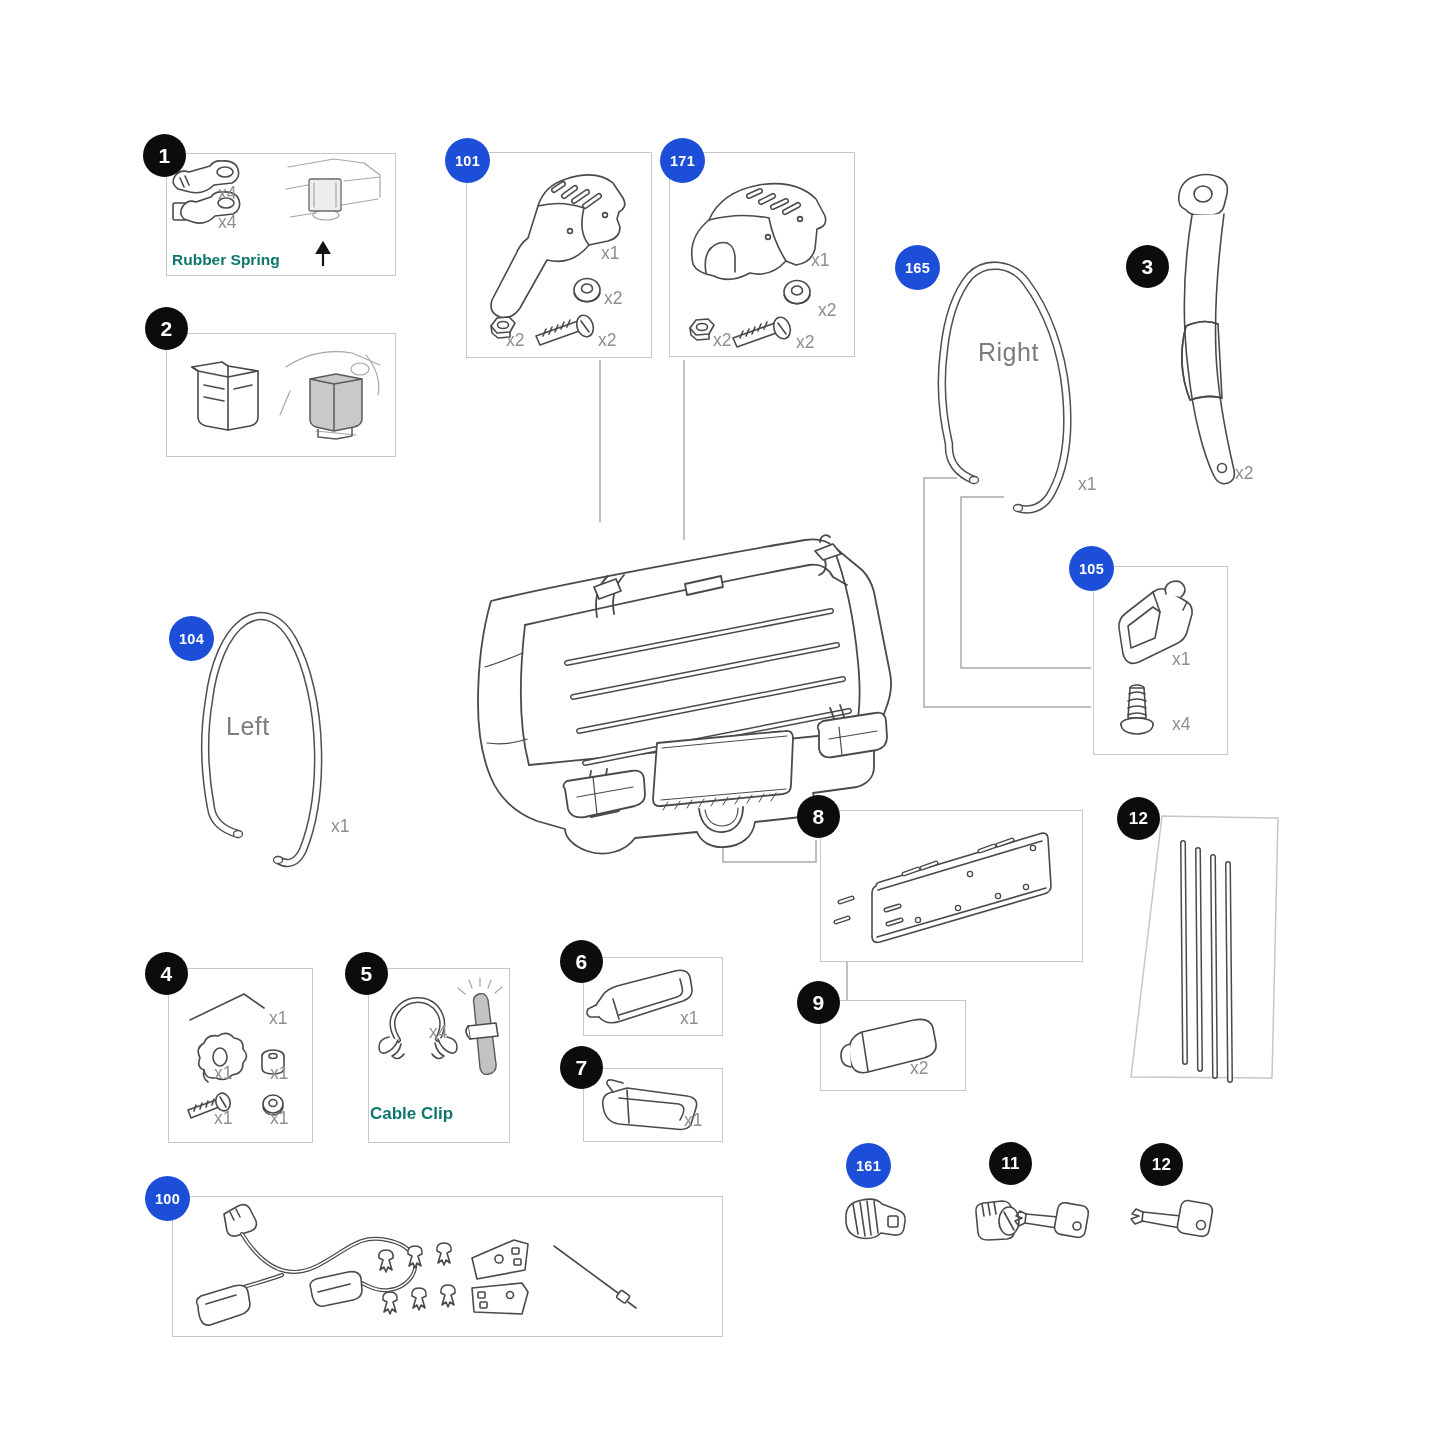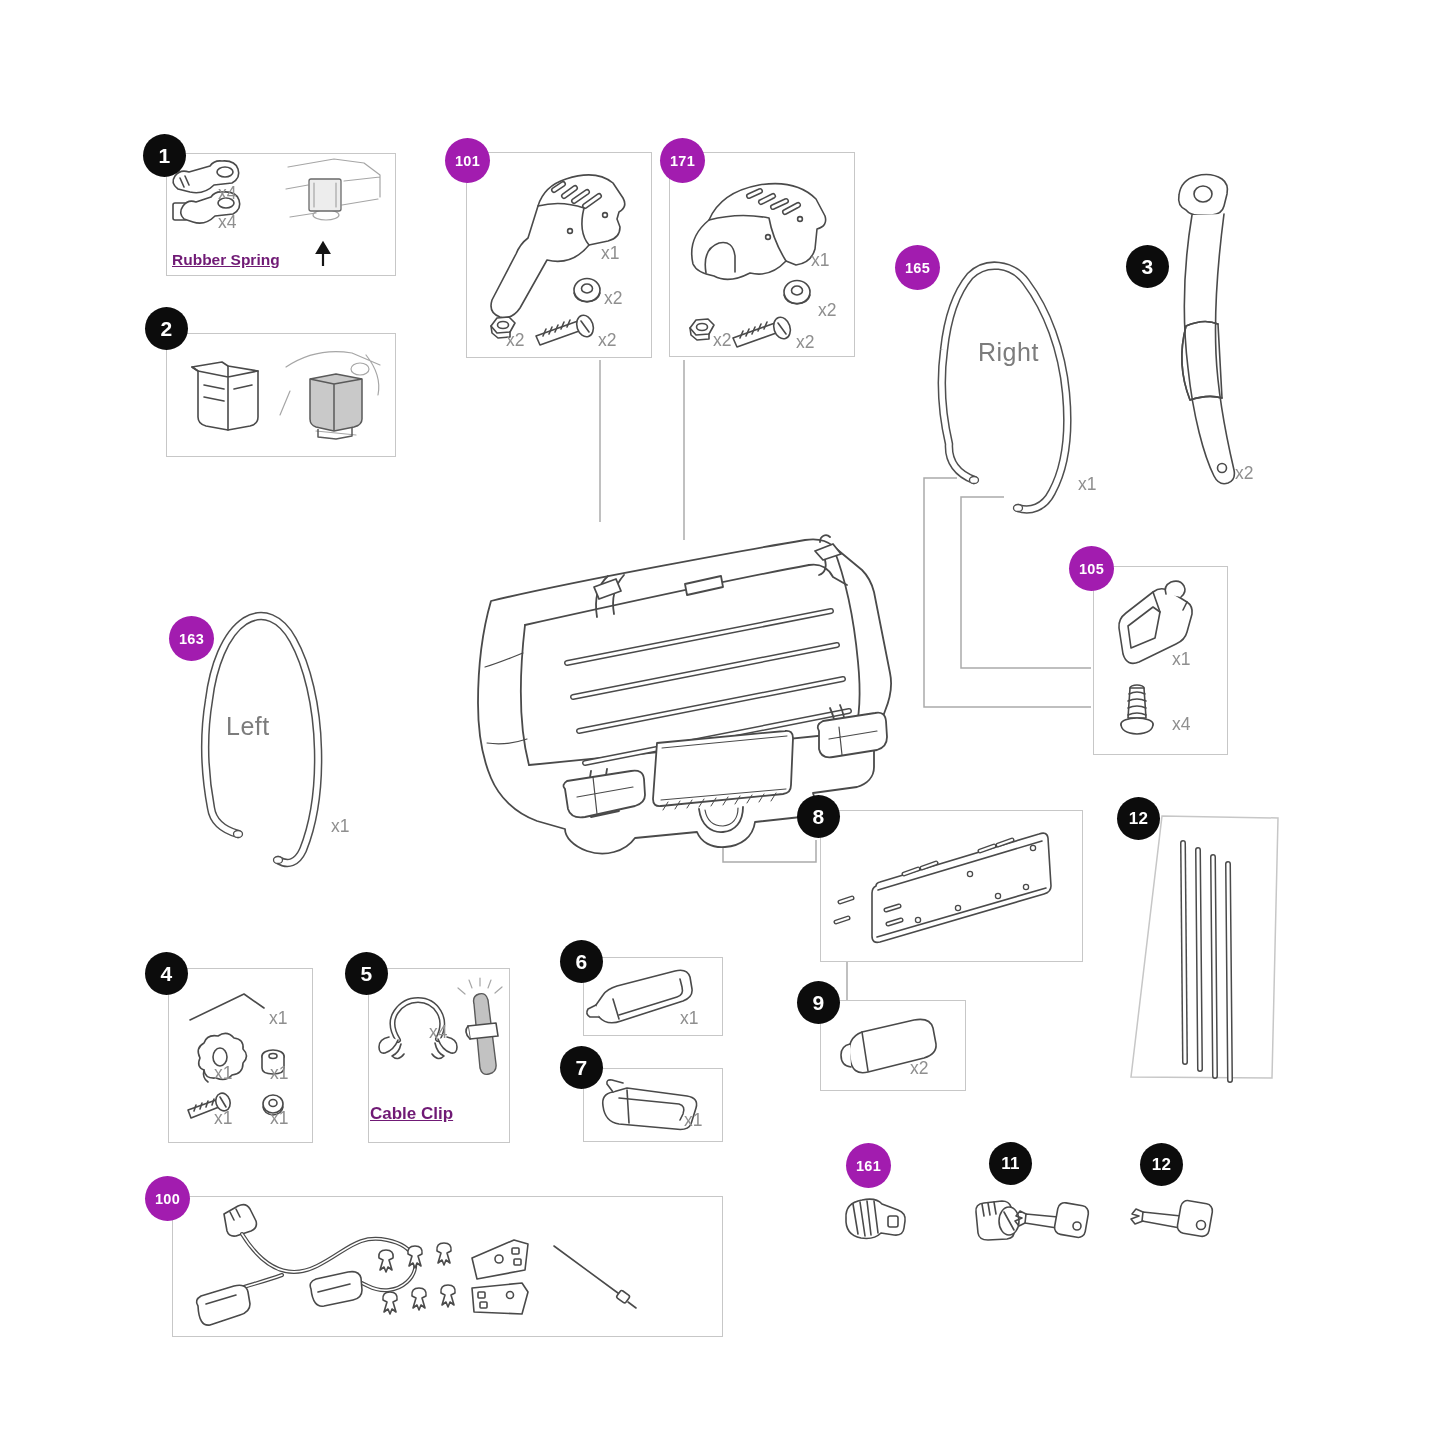--- a/index.html
+++ b/index.html
@@ -1,29 +1,29 @@
 <!DOCTYPE html>
 <html><head>
 <meta charset="utf-8">
 <style>
   html,body{margin:0;padding:0;background:#fff;}
   #canvas{position:relative;width:1445px;height:1445px;background:#ffffff;
           font-family:"Liberation Sans", sans-serif;overflow:hidden;}
   .badge{position:absolute;border-radius:50%;color:#fff;display:flex;align-items:center;
          justify-content:center;font-weight:bold;z-index:6;letter-spacing:0.3px;}
   .badge.black{background:#0c0c0c;}
-  .badge.gray{background:#a21caf;}
+  .badge.gray{background:#1d4ed8;}
   .b1{width:43px;height:43px;font-size:21px;}
   .b2{width:43px;height:43px;font-size:17px;}
   .b3{width:45px;height:45px;font-size:14.5px;}
   .pbox{position:absolute;border:1.5px solid #c7c7c7;background:#ffffff;z-index:2;box-sizing:border-box;}
   .art{position:absolute;z-index:3;overflow:visible;}
   .lead{position:absolute;left:0;top:0;z-index:1;}
   .qty{position:absolute;color:#8f8f8f;font-size:17.5px;z-index:5;}
-  .blabel{position:absolute;color:#701a75;font-size:15.5px;font-weight:bold;z-index:5;text-decoration:underline;}
+  .blabel{position:absolute;color:#0f766e;font-size:15.5px;font-weight:bold;z-index:5;}
   .side{position:absolute;color:#7c7c7c;font-size:25px;letter-spacing:0.5px;z-index:5;}
   
   .ink{stroke:#4a4a4a;stroke-width:1.6;fill:none;stroke-linecap:round;stroke-linejoin:round;}
   .inkf{stroke:#4a4a4a;stroke-width:1.6;fill:#ffffff;stroke-linecap:round;stroke-linejoin:round;}
   .lt{stroke:#a6a6a6;stroke-width:1.2;fill:none;stroke-linecap:round;stroke-linejoin:round;}
   .gf{stroke:#5a5a5a;stroke-width:1.4;fill:#c2c2c2;stroke-linejoin:round;}
   .tO{fill:none;stroke:#4f4f4f;stroke-width:8.5;stroke-linecap:round;stroke-linejoin:round;}
   .tI{fill:none;stroke:#ffffff;stroke-width:5.5;stroke-linecap:round;stroke-linejoin:round;}
   .sO{fill:none;stroke:#4a4a4a;stroke-width:6;stroke-linecap:round;}
   .sI{fill:none;stroke:#ffffff;stroke-width:3;stroke-linecap:round;}
@@ -472,21 +472,21 @@
       <circle class="inkf" cx="76" cy="35" r="4.5"></circle>
     </g>
   </svg>
 
   <div class="badge black b1" style="left:143px;top:134px">1</div>
   <div class="badge black b1" style="left:145px;top:307px">2</div>
   <div class="badge gray b3" style="left:445px;top:138px">101</div>
   <div class="badge gray b3" style="left:660px;top:138px">171</div>
   <div class="badge gray b3" style="left:895px;top:245px">165</div>
   <div class="badge black b1" style="left:1126px;top:245px">3</div>
-  <div class="badge gray b3" style="left:169px;top:616px">163</div>
+  <div class="badge gray b3" style="left:169px;top:616px">104</div>
   <div class="badge gray b3" style="left:1069px;top:546px">105</div>
   <div class="badge black b1" style="left:797px;top:795px">8</div>
   <div class="badge black b2" style="left:1117px;top:797px">12</div>
   <div class="badge black b1" style="left:797px;top:981px">9</div>
   <div class="badge black b1" style="left:145px;top:952px">4</div>
   <div class="badge black b1" style="left:345px;top:952px">5</div>
   <div class="badge black b1" style="left:560px;top:940px">6</div>
   <div class="badge black b1" style="left:560px;top:1046px">7</div>
   <div class="badge gray b3" style="left:145px;top:1176px">100</div>
   <div class="badge gray b3" style="left:846px;top:1143px">161</div>

